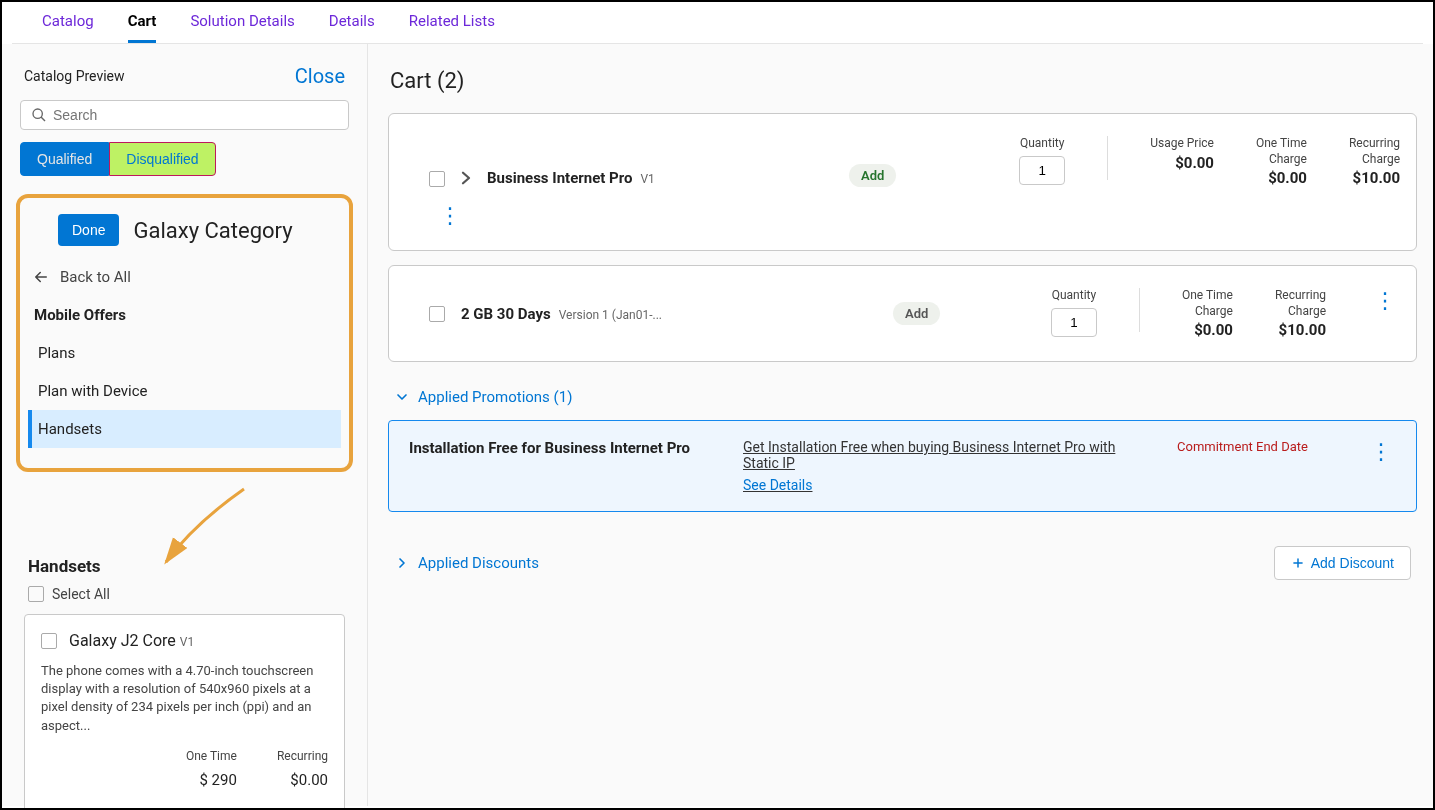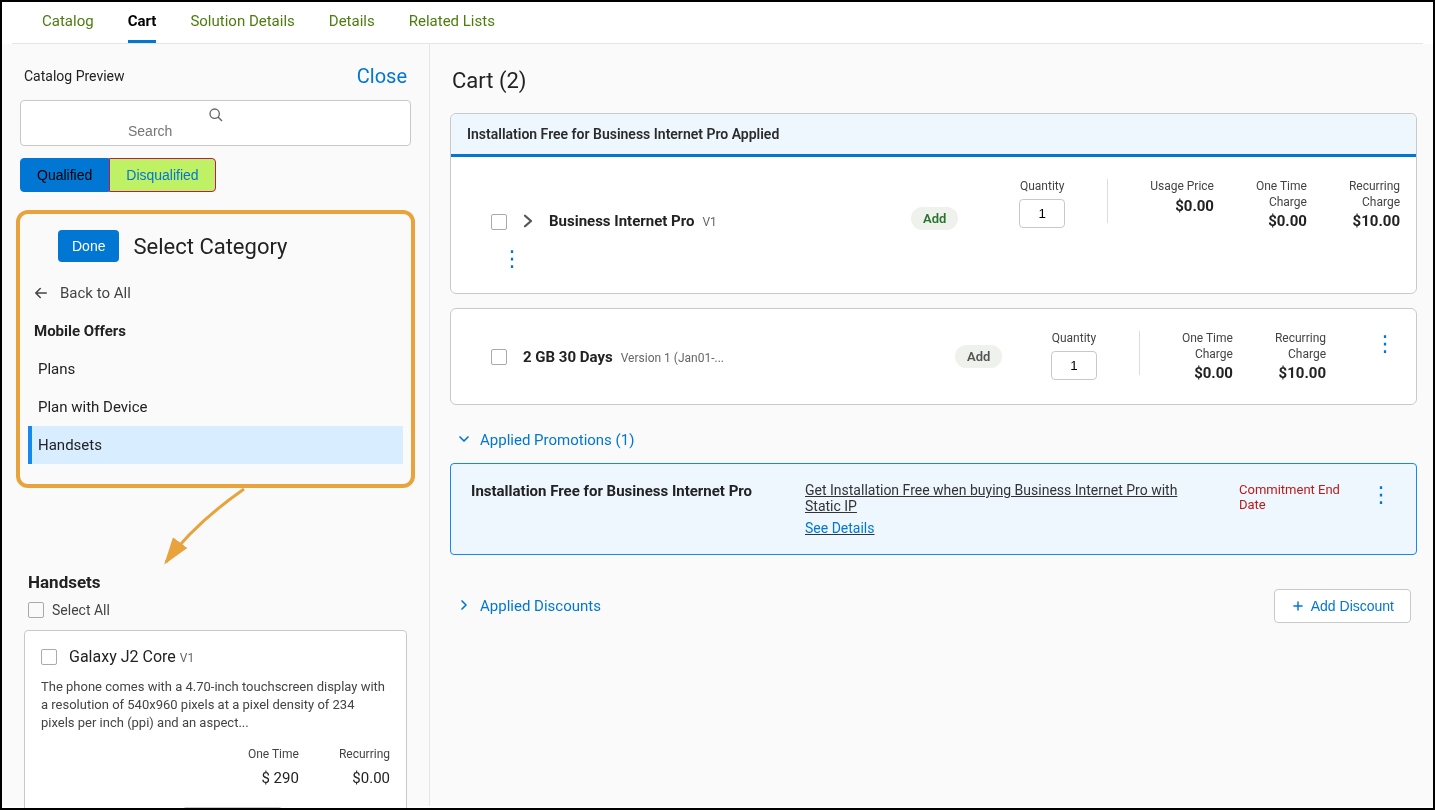--- a/index.html
+++ b/index.html
@@ -1,29 +1,29 @@
 <!DOCTYPE html>
 <html><head>
 <meta charset="utf-8">
 <style>
   * { box-sizing: border-box; margin: 0; padding: 0; }
   body { font-family: -apple-system, BlinkMacSystemFont, "Segoe UI", Roboto, Helvetica, Arial, sans-serif; color: #222; background: #fff; width: 1435px; height: 810px; border: 2px solid #000; overflow: hidden; }
   .tabs { display: flex; gap: 34px; padding: 10px 30px 0 30px; border-bottom: 1px solid #e5e5e5; margin: 0 10px; }
-  .tab { padding-bottom: 10px; cursor: pointer; color: #4d7c0f; font-size: 15px; }
+  .tab { padding-bottom: 10px; cursor: pointer; color: #6d28d9; font-size: 15px; }
   .tab.active { font-weight: 700; color: #000; border-bottom: 3px solid #0176d3; }
   .main { display: flex; height: calc(100% - 44px); }
-  .sidebar { width: 428px; border-right: 1px solid #e5e5e5; padding: 20px 14px; background: #fafafa; position: relative; }
+  .sidebar { width: 366px; border-right: 1px solid #e5e5e5; padding: 20px 14px; background: #fafafa; position: relative; }
   .sidebar-header { display: flex; justify-content: space-between; align-items: center; padding: 0 8px 12px 8px; }
   .sidebar-title { font-size: 14px; color: #222; }
   .close-link { color: #0176d3; cursor: pointer; font-size: 20px; }
-  .search-box { display: flex; align-items: center; border: 1px solid #c9c9c9; border-radius: 4px; padding: 6px 10px; background: #fff; margin: 0 4px 12px 4px; flex-direction: column; }
+  .search-box { display: flex; align-items: center; border: 1px solid #c9c9c9; border-radius: 4px; padding: 6px 10px; background: #fff; margin: 0 4px 12px 4px; }
   .search-box input { border: none; outline: none; flex: 1; font-size: 14px; margin-left: 6px; background: transparent; }
   .seg { display: flex; margin: 0 4px 18px 4px; }
   .seg button { padding: 8px 16px; font-size: 14px; cursor: pointer; background: #bef264; border: 1px solid #be185d; }
-  .seg .active { background: #0176d3; color: #000000; border: 1px solid #0176d3; }
+  .seg .active { background: #0176d3; color: #e5e5e5; border: 1px solid #0176d3; }
   .seg button:first-child { border-radius: 4px 0 0 4px; }
   .seg button:last-child { border-radius: 0 4px 4px 0; }
   .catbox { border: 4px solid #e8a33d; border-radius: 12px; padding: 16px 8px 20px 8px; position: relative; }
   .catheader { display: flex; align-items: center; gap: 14px; margin-bottom: 14px; padding-left: 30px;}
   .done-btn { background: #0176d3; color: #fff; border: none; border-radius: 4px; padding: 8px 14px; cursor: pointer; font-size: 14px; }
   .sel-cat { font-size: 22px; }
   .back-link { display: flex; align-items: center; gap: 10px; color: #444; padding: 8px 6px 14px 4px; cursor: pointer; font-size: 15px; }
   .cat-group { font-weight: 700; font-size: 15px; padding: 6px 6px 10px 6px; }
   .cat-item { padding: 10px 6px; font-size: 15px; cursor: pointer; border-left: 4px solid transparent; }
   .cat-item.selected { background: #d8edff; border-left: 4px solid #1589ee; }
@@ -57,21 +57,21 @@
   .li-add.grey { color: #555; }
   .li-cols { display: flex; gap: 42px; margin-left: auto; align-items: flex-start; }
   .li-col { text-align: right; }
   .li-col .l { font-size: 12px; color: #444; line-height: 1.3;}
   .li-col .v { font-size: 15px; font-weight: 700; margin-top: 2px; }
   .li-qty input { width: 46px; text-align: center; padding: 6px 4px; border: 1px solid #c9c9c9; border-radius: 4px; margin-top: 4px;}
   .divider { border-left: 1px solid #ddd; height: 44px; }
   .kebab { color: #0176d3; font-size: 22px; cursor: pointer; padding: 0 6px; letter-spacing: -2px;}
   .sub-kebab { padding: 8px 0 22px 44px; }
 
-  .section-head { display: flex; gap: 8px; color: #0176d3; font-size: 15px; cursor: pointer; margin: 26px 0 14px 6px; }
+  .section-head { display: flex; align-items: center; gap: 8px; color: #0176d3; font-size: 15px; cursor: pointer; margin: 26px 0 14px 6px; }
   .promo-box { border: 1px solid #1589ee; border-radius: 4px; background: #eef6fe; padding: 18px 20px; display: flex; gap: 24px; align-items: flex-start; }
   .promo-title { font-weight: 700; font-size: 15px; flex: 0 0 310px; }
   .promo-desc { font-size: 14px; color: #333; flex: 0 0 390px; text-decoration: underline; }
   .promo-see { color: #0176d3; cursor: pointer; font-size: 14px; display: block; margin-top: 6px; }
   .promo-commit { font-size: 13px; color: #b91c1c; flex: 1; text-align: left; padding-left: 20px;}
   .discount-row { display: flex; justify-content: space-between; align-items: center; margin-top: 34px; padding: 0 6px;}
   .add-discount { display: flex; align-items: center; gap: 6px; border: 1px solid #c9c9c9; background: #fff; padding: 8px 16px; border-radius: 4px; cursor: pointer; color: #0176d3; font-size: 14px;}
   .checkbox { width: 16px; height: 16px; border: 1px solid #aaa; border-radius: 2px; cursor: pointer; display:inline-block;}
   svg { display: block; }
 </style>
@@ -101,21 +101,21 @@
       <input type="text" placeholder="Search" style="">
     </div>
     <div class="seg">
       <button class="active">Qualified</button>
       <button style="color:#0176d3;">Disqualified</button>
     </div>
 
     <div class="catbox">
       <div class="catheader">
         <button class="done-btn">Done</button>
-        <span class="sel-cat">Select Category</span>
+        <span class="sel-cat">Galaxy Category</span>
       </div>
       <div class="back-link">
         <svg width="18" height="18" viewBox="0 0 24 24">
             <path d="M19 12H5M11 6l-6 6 6 6" stroke="#444" stroke-width="2" fill="none" stroke-linecap="round" stroke-linejoin="round"></path>
           </svg>
         <span>Back to All</span>
       </div>
       <div class="cat-group">Mobile Offers</div>
       <div class="cat-item">Plans</div>
       <div class="cat-item">Plan with Device</div>
@@ -160,21 +160,20 @@
         <button class="btn-outline" style="margin-left:auto">Add to Cart</button>
         <button class="btn-primary">Configure</button>
       </div>
     </div>
   </div>
 
   <div class="content">
     <div class="cart-title">Cart (2)</div>
 
     <div class="cart-card">
-      <div class="card-banner">Installation Free for Business Internet Pro Applied</div>
       <div class="line-item">
         <span class="li-check"></span>
         <span class="li-expand">
           <svg width="18" height="18" viewBox="0 0 24 24">
               <path d="M8 5l8 7-8 7" stroke="#555" stroke-width="3" fill="none" stroke-linecap="round" stroke-linejoin="round"></path>
             </svg>
         </span>
         <div class="li-name-wrap">
           <span class="li-name">Business Internet Pro</span>
           <span class="li-ver">V1</span>

